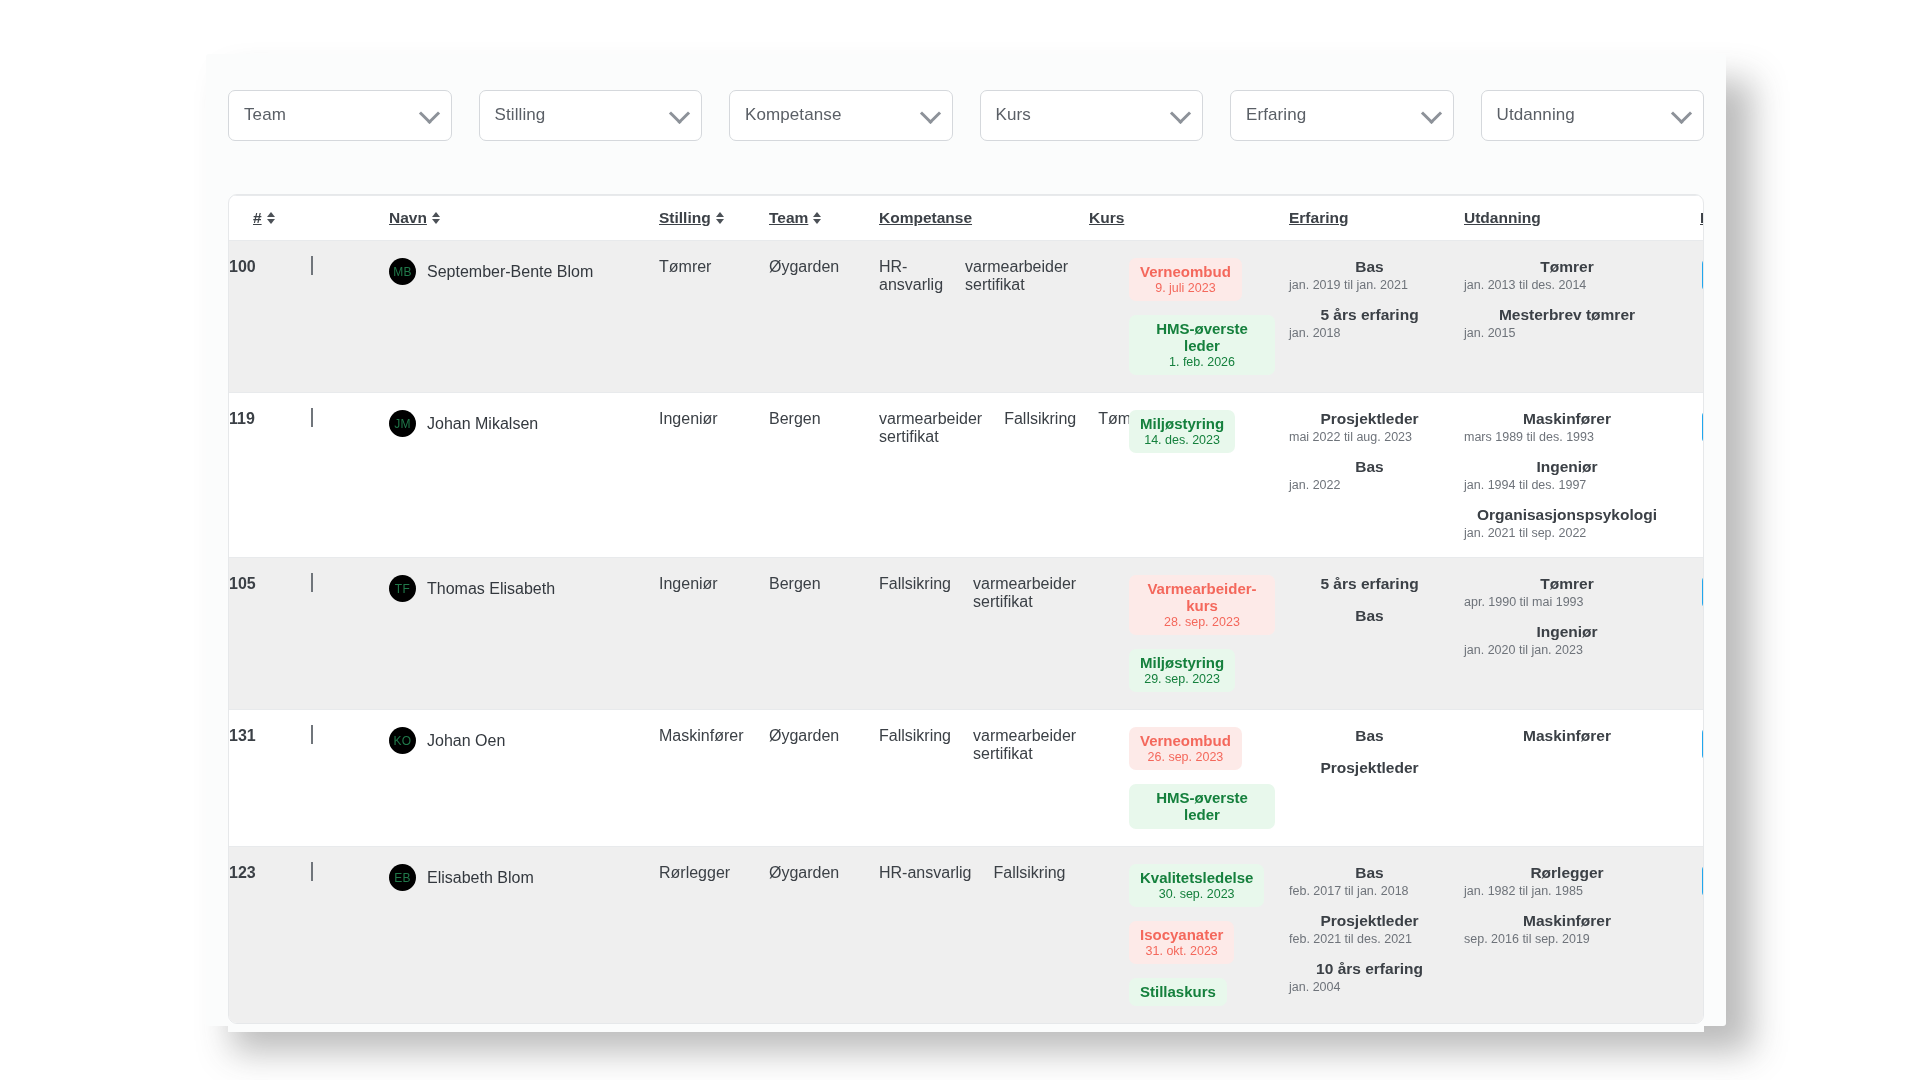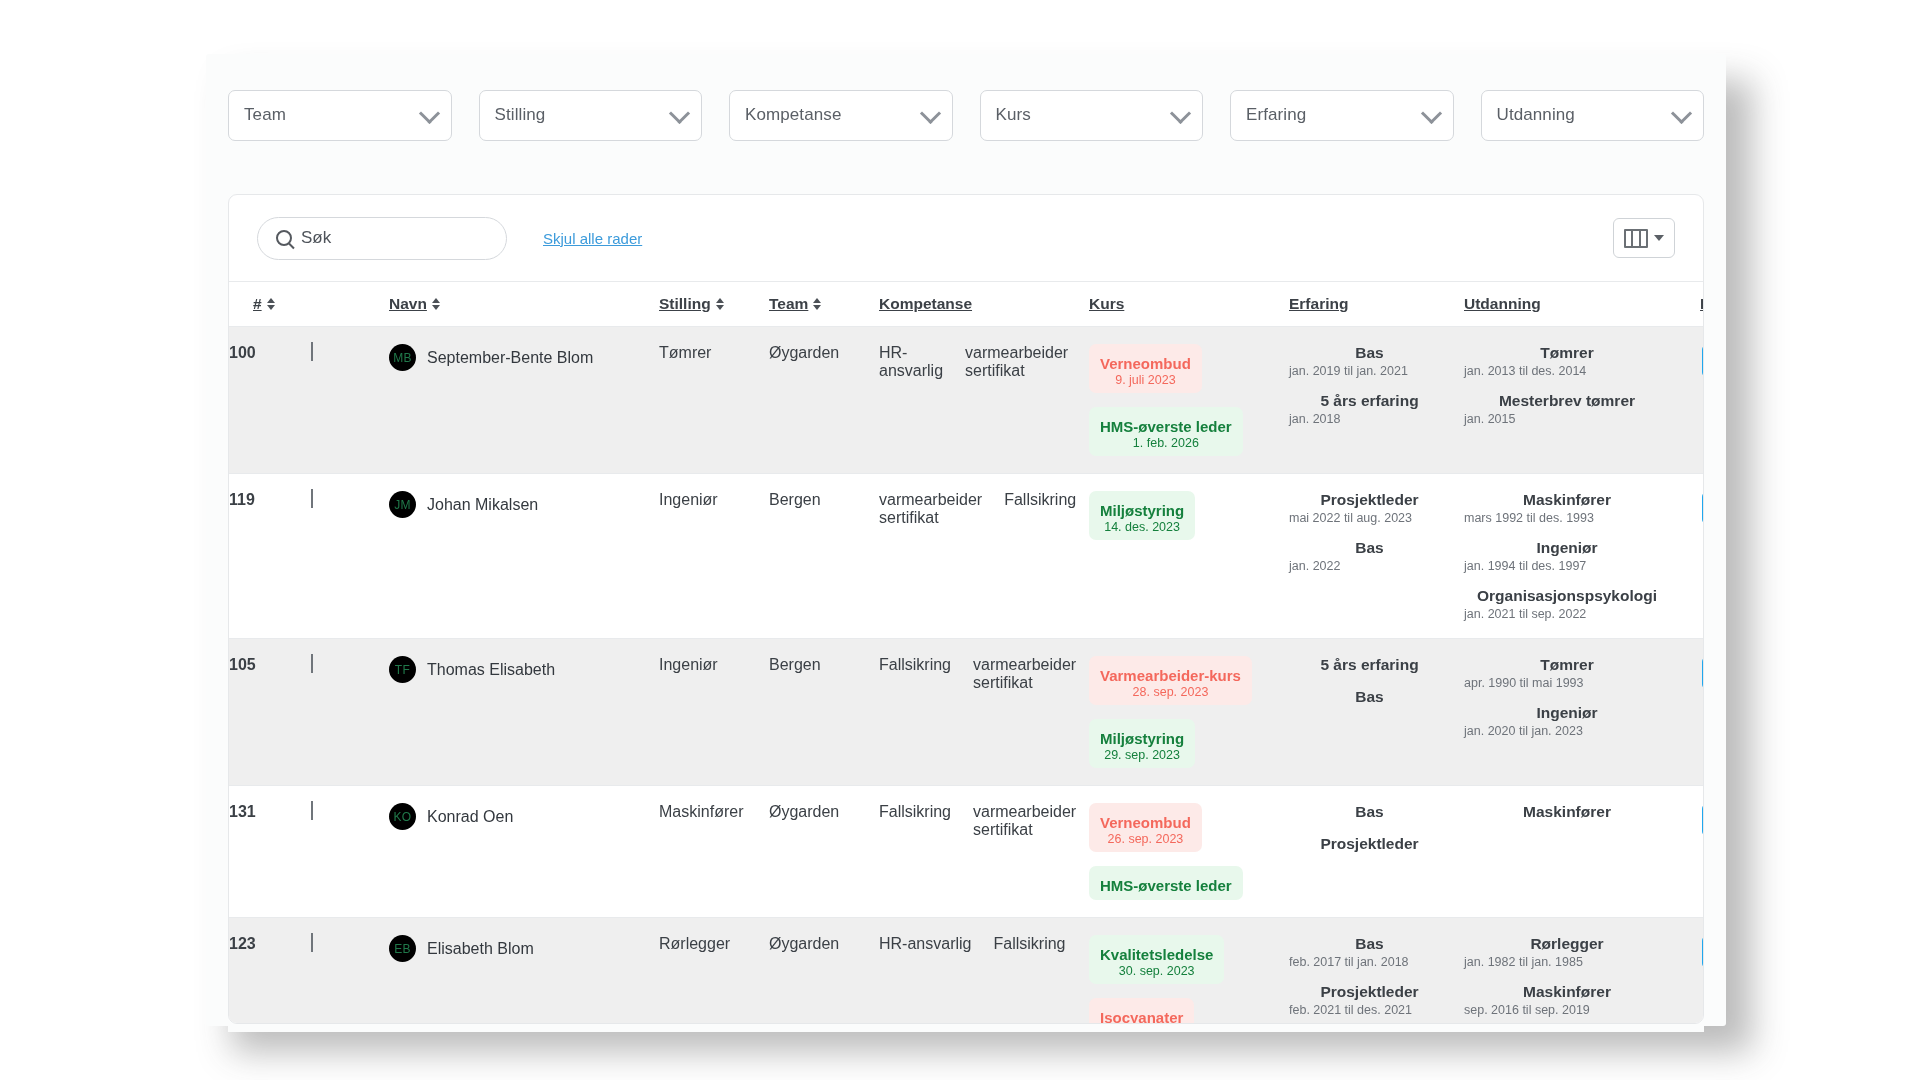--- a/index.html
+++ b/index.html
@@ -235,24 +235,25 @@
     letter-spacing: .3px;
     flex: 0 0 auto;
   }
   .person-name { font-size: 16px; color: #33383e; }
 
   .stack { display: flex; flex-direction: row; gap: 22px; }
   .stack-tight { display: flex; flex-direction: column; gap: 14px; }
 
   .badge {
     display: inline-block;
-    padding: 11px 11px 6px;
+    padding: 5px 11px 6px;
     border-radius: 7px;
     text-align: center;
     align-self: flex-start;
+    margin-left: 40px;
   }
   .badge .b-title { font-size: 15px; font-weight: bold; display: block; }
   .badge .b-date  { font-size: 12.5px; display: block; margin-top: 1px; }
   .badge.red    { background: #fdeae8; }
   .badge.red .b-title, .badge.red .b-date { color: #f4685c; }
   .badge.green  { background: #e8f8ec; }
   .badge.green .b-title, .badge.green .b-date { color: #15803d; }
 
   .entry .e-title { font-size: 15.5px; font-weight: bold; color: #3b4046; display: block; text-align: center; }
   .entry .e-sub   { font-size: 12.5px; color: #6e737a; display: block; margin-top: 2px; }
@@ -306,35 +307,20 @@
         <span class="chev"></span>
       </div>
       <div class="select">
         <span class="select-label">Utdanning</span>
         <span class="chev"></span>
       </div>
     </div>
 
     <div class="card">
 
-      <div class="toolbar">
-        <div class="search-box">
-          <span class="search-icon"></span>
-          <span class="search-ph">Søk</span>
-        </div>
-        <span class="hide-rows-link">Skjul alle rader</span>
-        <div class="col-toggle">
-          <span class="cols-glyph">
-              <i></i>
-              <i></i>
-              <i></i>
-            </span>
-          <span class="caret-down"></span>
-        </div>
-      </div>
 
       <table class="grid">
         <colgroup>
           <col class="c-id">
             <col class="c-exp">
             <col class="c-name">
             <col class="c-role">
           <col class="c-team">
             <col class="c-komp">
             <col class="c-kurs">
@@ -501,21 +487,21 @@
                   <span class="entry">
                     <span class="e-title">Bas</span>
                     <span class="e-sub">jan. 2022</span>
                   </span>
                 </span>
               </td>
               <td>
                 <span class="stack-tight">
                   <span class="entry">
                     <span class="e-title">Maskinfører</span>
-                    <span class="e-sub">mars 1992 til des. 1993</span>
+                    <span class="e-sub">mars 1989 til des. 1993</span>
                   </span>
                   <span class="entry">
                     <span class="e-title">Ingeniør</span>
                     <span class="e-sub">jan. 1994 til des. 1997</span>
                   </span>
                   <span class="entry">
                     <span class="e-title">Organisasjonspsykologi</span>
                     <span class="e-sub">jan. 2021 til sep. 2022</span>
                   </span>
                 </span>
@@ -578,21 +564,21 @@
               <td style="padding-right:24px">
                 <span class="edit-btn"></span>
               </td>
             </tr>
             <tr class="plain">
               <td class="id-cell">131</td>
               <td class="exp-cell"><span class="chev-up"></span></td>
               <td>
                 <span class="name-wrap">
                   <span class="avatar">KO</span>
-                  <span class="person-name">Konrad Oen</span>
+                  <span class="person-name">Johan Oen</span>
                 </span>
               </td>
               <td>Maskinfører</td>
               <td>Øygarden</td>
               <td>
                 <span class="stack">
                   <span>Fallsikring</span>
                   <span>varmearbeider sertifikat</span>
                 </span>
               </td>

